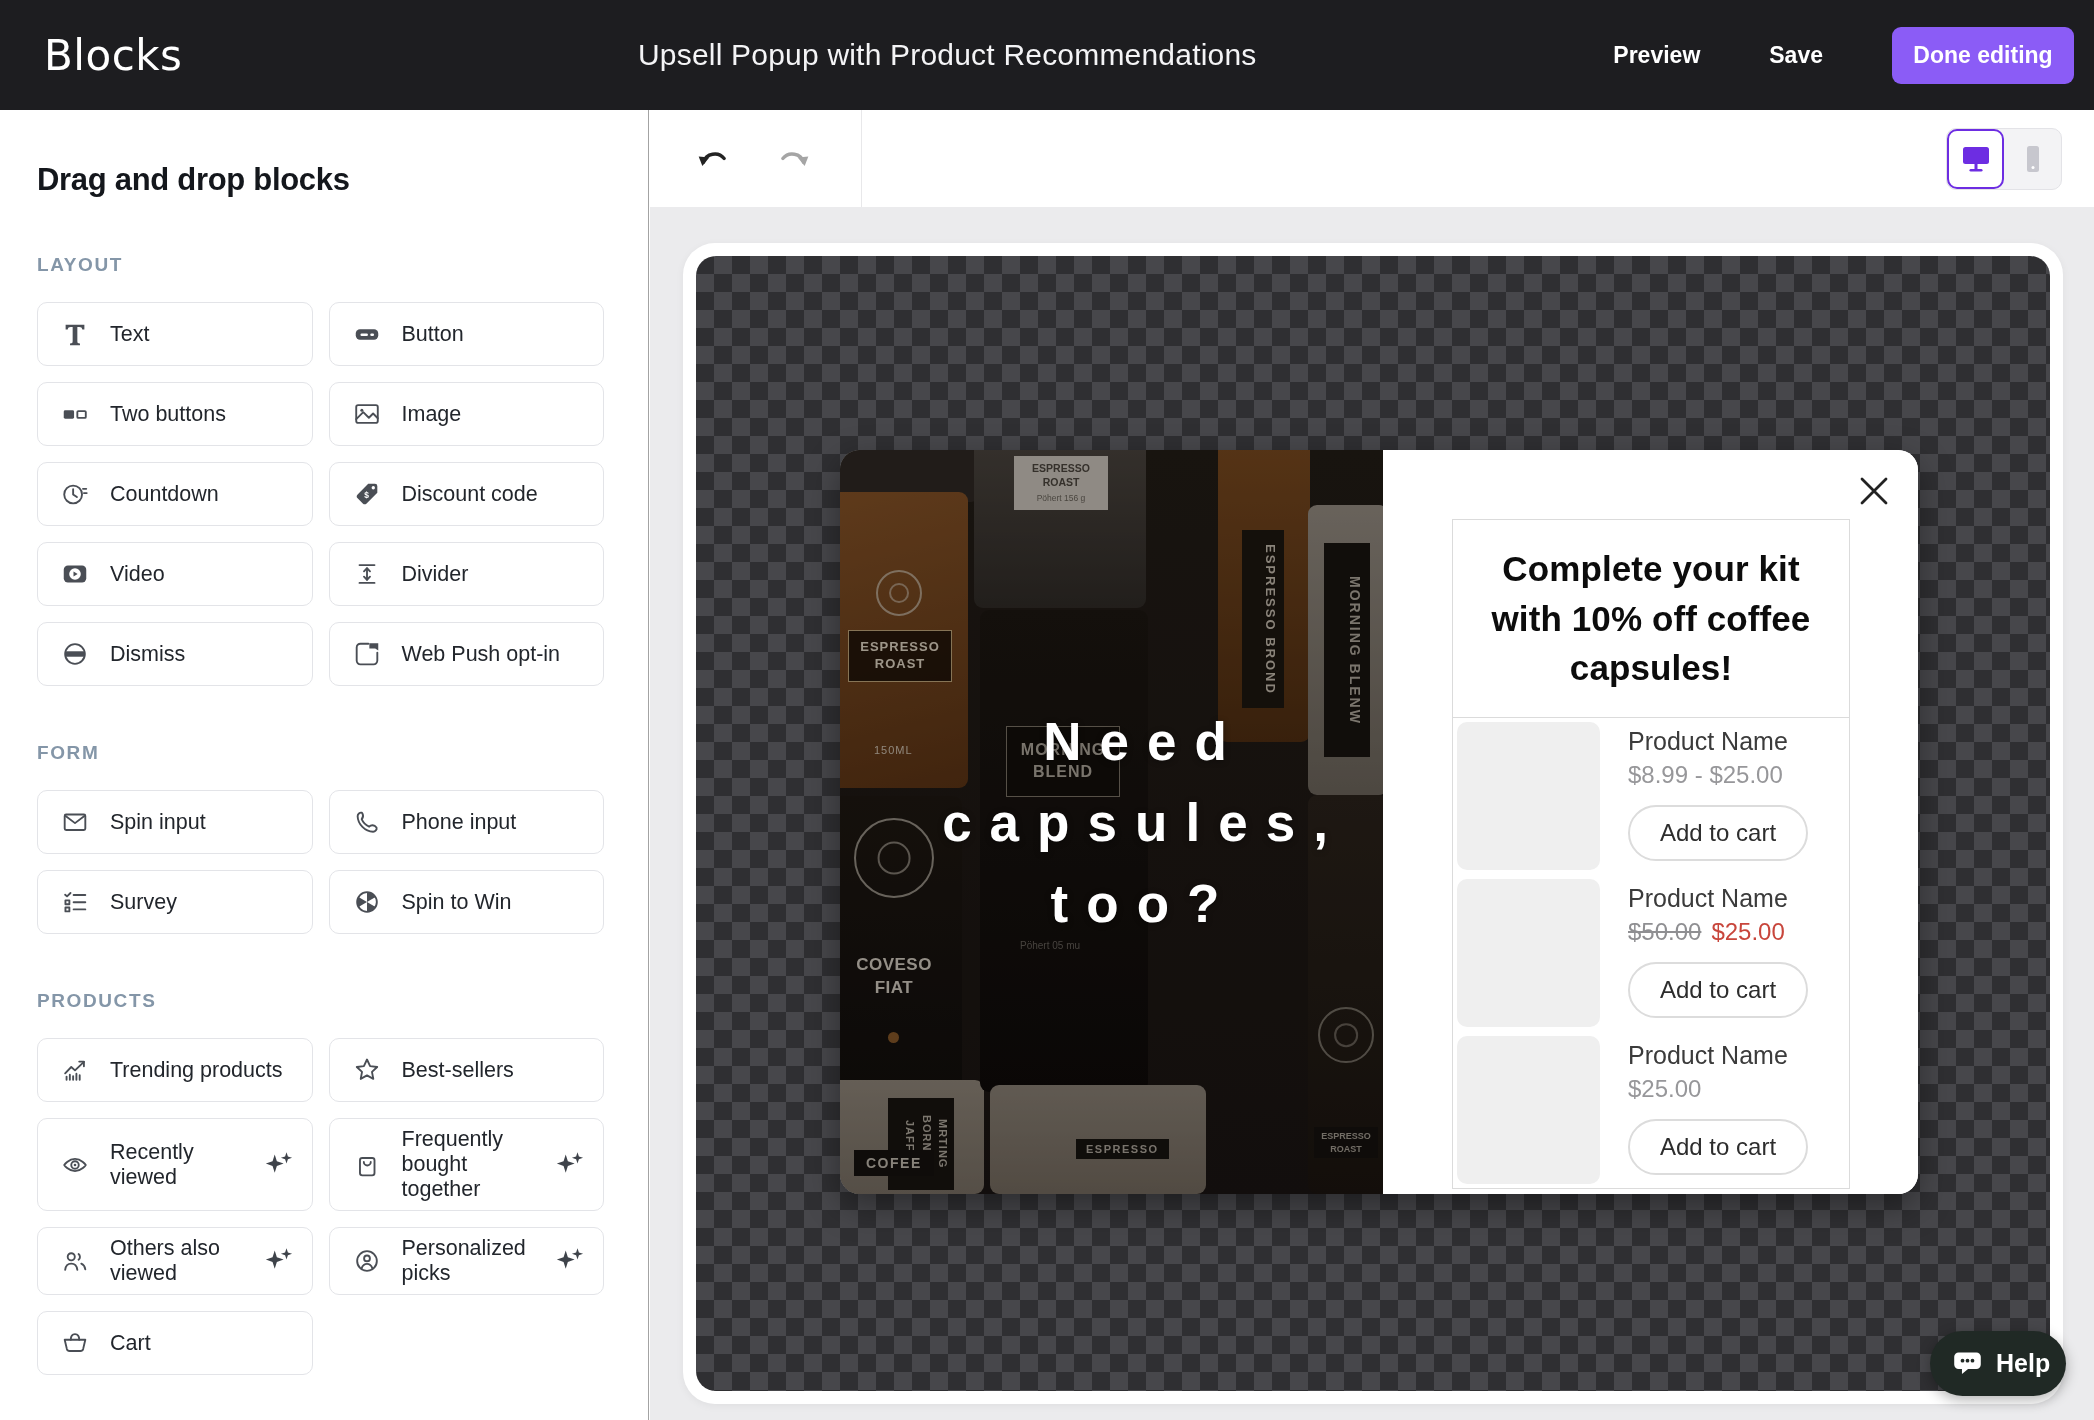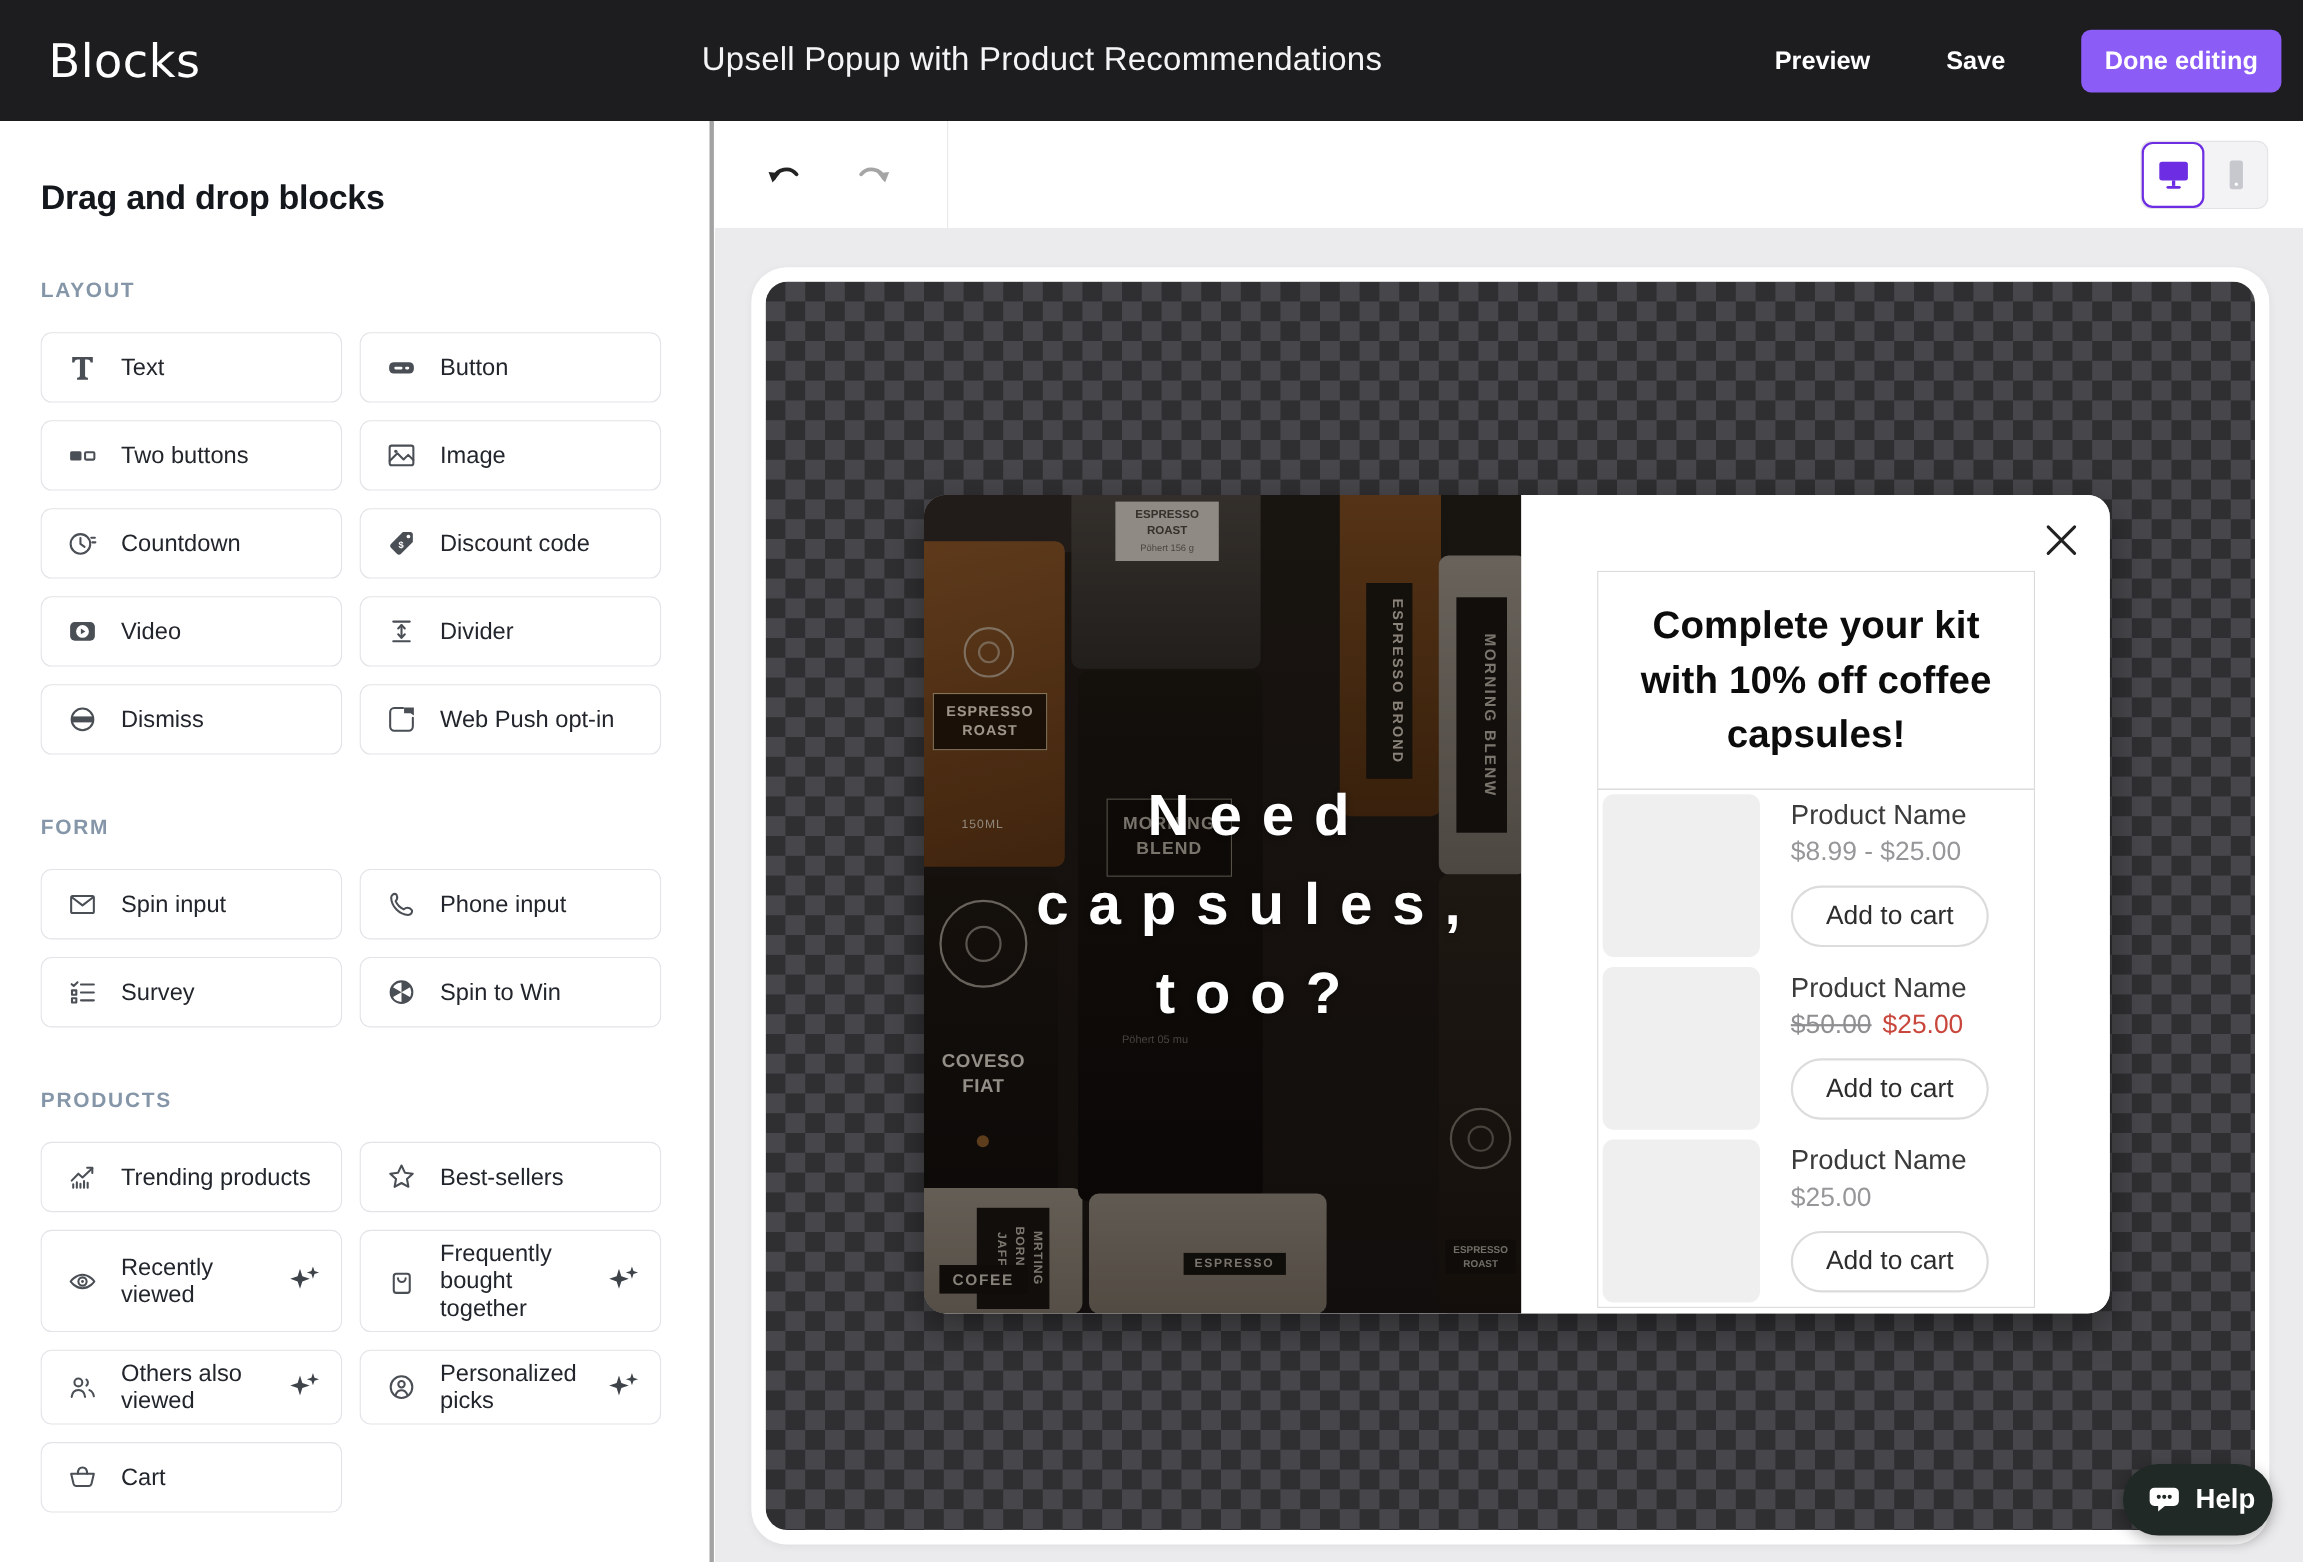--- a/index.html
+++ b/index.html
@@ -8,21 +8,21 @@
 
   
   .topbar { position:absolute; left:0; top:0; width:2094px; height:110px; background:#1D1D20; display:flex; align-items:center; padding:0 20px 0 44px; z-index:40; }
   .logo { font-size:42px; font-weight:500; color:#fff; letter-spacing:.5px; font-family:"DejaVu Sans","Liberation Sans",sans-serif; }
   .tb-title { position:absolute; left:638px; top:0; height:110px; display:flex; align-items:center; font-size:30px; font-weight:400; color:#F4F4F6; letter-spacing:.2px; }
   .tb-right { margin-left:auto; display:flex; align-items:center; gap:69px; }
   .tb-link { color:#fff; font-size:23px; font-weight:600; cursor:pointer; background:none; border:none; font-family:inherit; }
   .done-btn { width:182px; height:57px; background:#8B5CF6; border:none; border-radius:9px; color:#fff; font-size:23px; font-weight:600; font-family:inherit; cursor:pointer; }
 
   
-  .sidebar { position:absolute; left:0; top:110px; width:649px; height:1310px; background:#fff; border-right:4px solid #a3a3a3; padding:0 44px 0 37px; overflow:hidden; }
+  .sidebar { position:absolute; left:0; top:110px; width:649px; height:1310px; background:#fff; border-right:1px solid #a3a3a3; padding:0 44px 0 37px; overflow:hidden; }
   .sb-title { margin-top:52px; font-size:31px; font-weight:700; color:#14171C; letter-spacing:-.3px; }
   .section-label { margin-top:56px; font-size:19px; font-weight:600; color:#8496A8; letter-spacing:1.6px; }
   .block-grid { margin-top:26px; display:grid; grid-template-columns:1fr 1fr; gap:16px; }
   .block-card { min-height:64px; background:#fff; border:1px solid #E3E4E8; border-radius:10px; display:flex; align-items:center; gap:19px; padding:8px 10px 8px 21px; cursor:grab; }
   .block-card .lbl { font-size:21.5px; color:#22262C; line-height:25px; }
   .blk-icon { width:32px; height:32px; flex:none; display:flex; align-items:center; justify-content:center; }
   .blk-icon svg { width:30px; height:30px; }
   .ai-spark { margin-left:auto; margin-right:8px; flex:none; }
   .ai-spark svg { width:30px; height:26px; }
 

